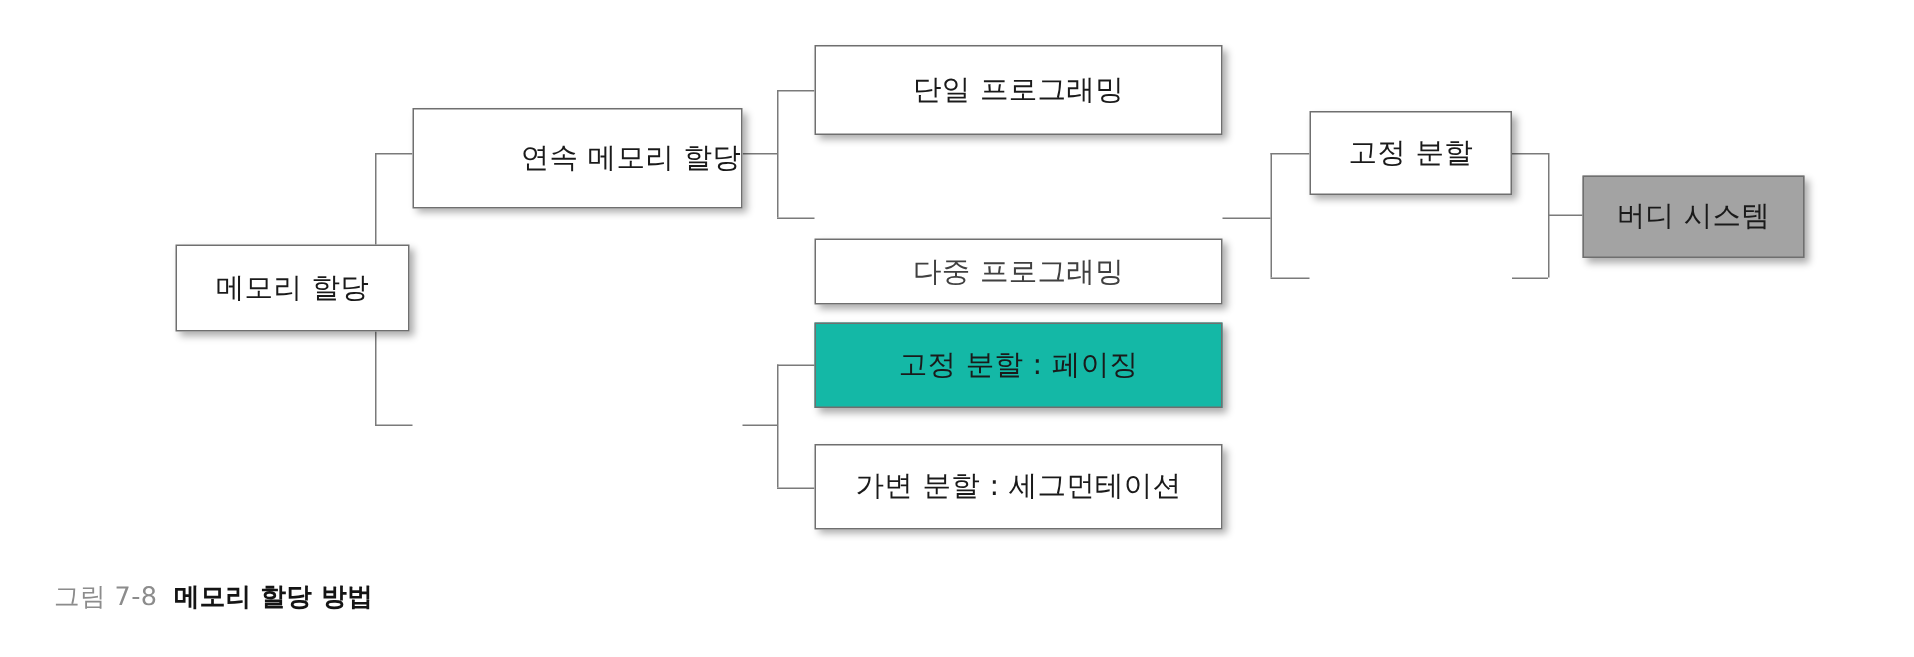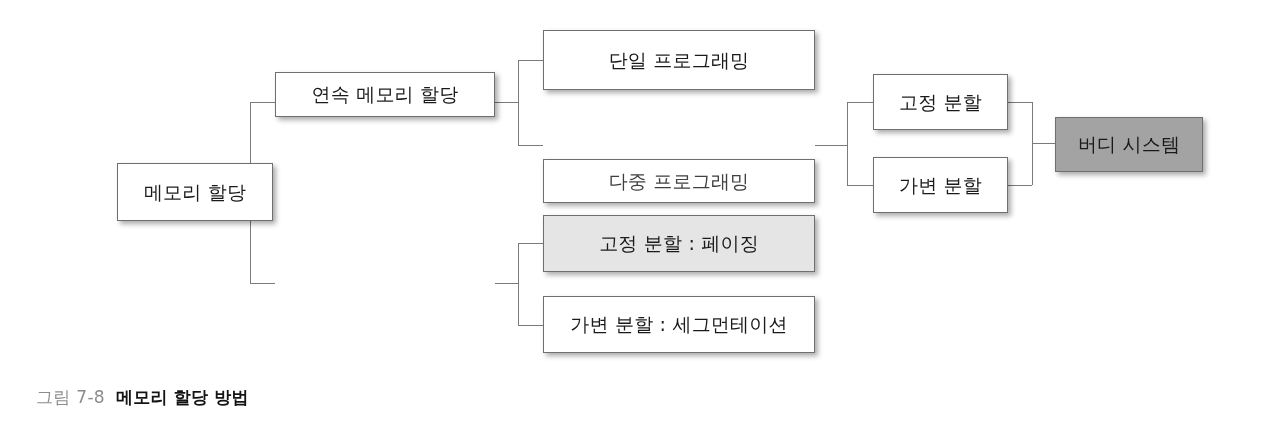--- a/index.html
+++ b/index.html
@@ -96,48 +96,45 @@
         <div class="edge h" style="left: 1008px; top: 102px; background: rgb(122, 122, 122); width: 24px; height: 1px;"></div>
         <div class="edge h" style="left: 1008px; top: 185px; background: rgb(122, 122, 122); width: 24px; height: 1px;"></div>
         <div class="edge v" style="left: 1032px; top: 102px; background: rgb(122, 122, 122); height: 83px; width: 1px;"></div>
         <div class="edge h" style="left: 1032px; top: 143px; background: rgb(122, 122, 122); width: 23px; height: 1px;"></div>
       </div>
 
     <div class="node" id="node-root" style="left: 73px; top: 163px; width: 156px; height: 58px; border-color: rgb(111, 111, 111); background: rgb(255, 255, 255); color: rgb(26, 26, 26); margin-left: 44px;">
       <span>메모리 할당</span>
     </div>
 
-    <div class="node" id="node-contiguous" style="left: 275px; top: 72px; width: 220px; height: 45px; border-color: rgb(111, 111, 111); background: rgb(255, 255, 255); color: rgb(26, 26, 26);">
+    <div class="node" id="node-contiguous" style="left: 275px; top: 72px; width: 220px; height: 67px; border-color: rgb(111, 111, 111); background: rgb(255, 255, 255); color: rgb(26, 26, 26); justify-content: flex-end;">
       <span>연속 메모리 할당</span>
     </div>
 
 
     <div class="node" id="node-single_prog" style="left: 543px; top: 30px; width: 272px; height: 60px; border-color: rgb(111, 111, 111); background: rgb(255, 255, 255); color: rgb(26, 26, 26);">
       <span>단일 프로그래밍</span>
     </div>
 
     <div class="node" id="node-multi_prog" style="left: 543px; top: 115px; width: 272px; height: 44px; border-color: rgb(111, 111, 111); background: rgb(255, 255, 255); color: #404040; margin-top: 44px;">
       <span>다중 프로그래밍</span>
     </div>
 
-    <div class="node" id="node-paging" style="left: 543px; top: 215px; width: 272px; height: 57px; border-color: rgb(111, 111, 111); background: #e5e5e5; color: rgb(26, 26, 26);">
+    <div class="node" id="node-paging" style="left: 543px; top: 215px; width: 272px; height: 57px; border-color: rgb(111, 111, 111); background: #14b8a6; color: rgb(26, 26, 26);">
       <span>고정 분할 : 페이징</span>
     </div>
 
     <div class="node" id="node-segmentation" style="left: 543px; top: 296px; width: 272px; height: 57px; border-color: rgb(111, 111, 111); background: rgb(255, 255, 255); color: rgb(26, 26, 26);">
       <span>가변 분할 : 세그먼테이션</span>
     </div>
 
     <div class="node" id="node-fixed_partition" style="left: 873px; top: 74px; width: 135px; height: 56px; border-color: rgb(111, 111, 111); background: rgb(255, 255, 255); color: rgb(26, 26, 26);">
       <span>고정 분할</span>
     </div>
 
-    <div class="node" id="node-variable_partition" style="left: 873px; top: 157px; width: 135px; height: 56px; border-color: rgb(111, 111, 111); background: rgb(255, 255, 255); color: rgb(26, 26, 26);">
-      <span>가변 분할</span>
-    </div>
 
     <div class="node" id="node-buddy_system" style="left: 1055px; top: 117px; width: 148px; height: 55px; border-color: rgb(111, 111, 111); background: #a3a3a3; color: rgb(26, 26, 26);">
       <span>버디 시스템</span>
     </div>
 
   </div>
 
   <div class="caption">
     <span class="caption-label" style="color: rgb(140, 140, 140);">그림 7-8</span>
     <span class="caption-title">메모리 할당 방법</span>

